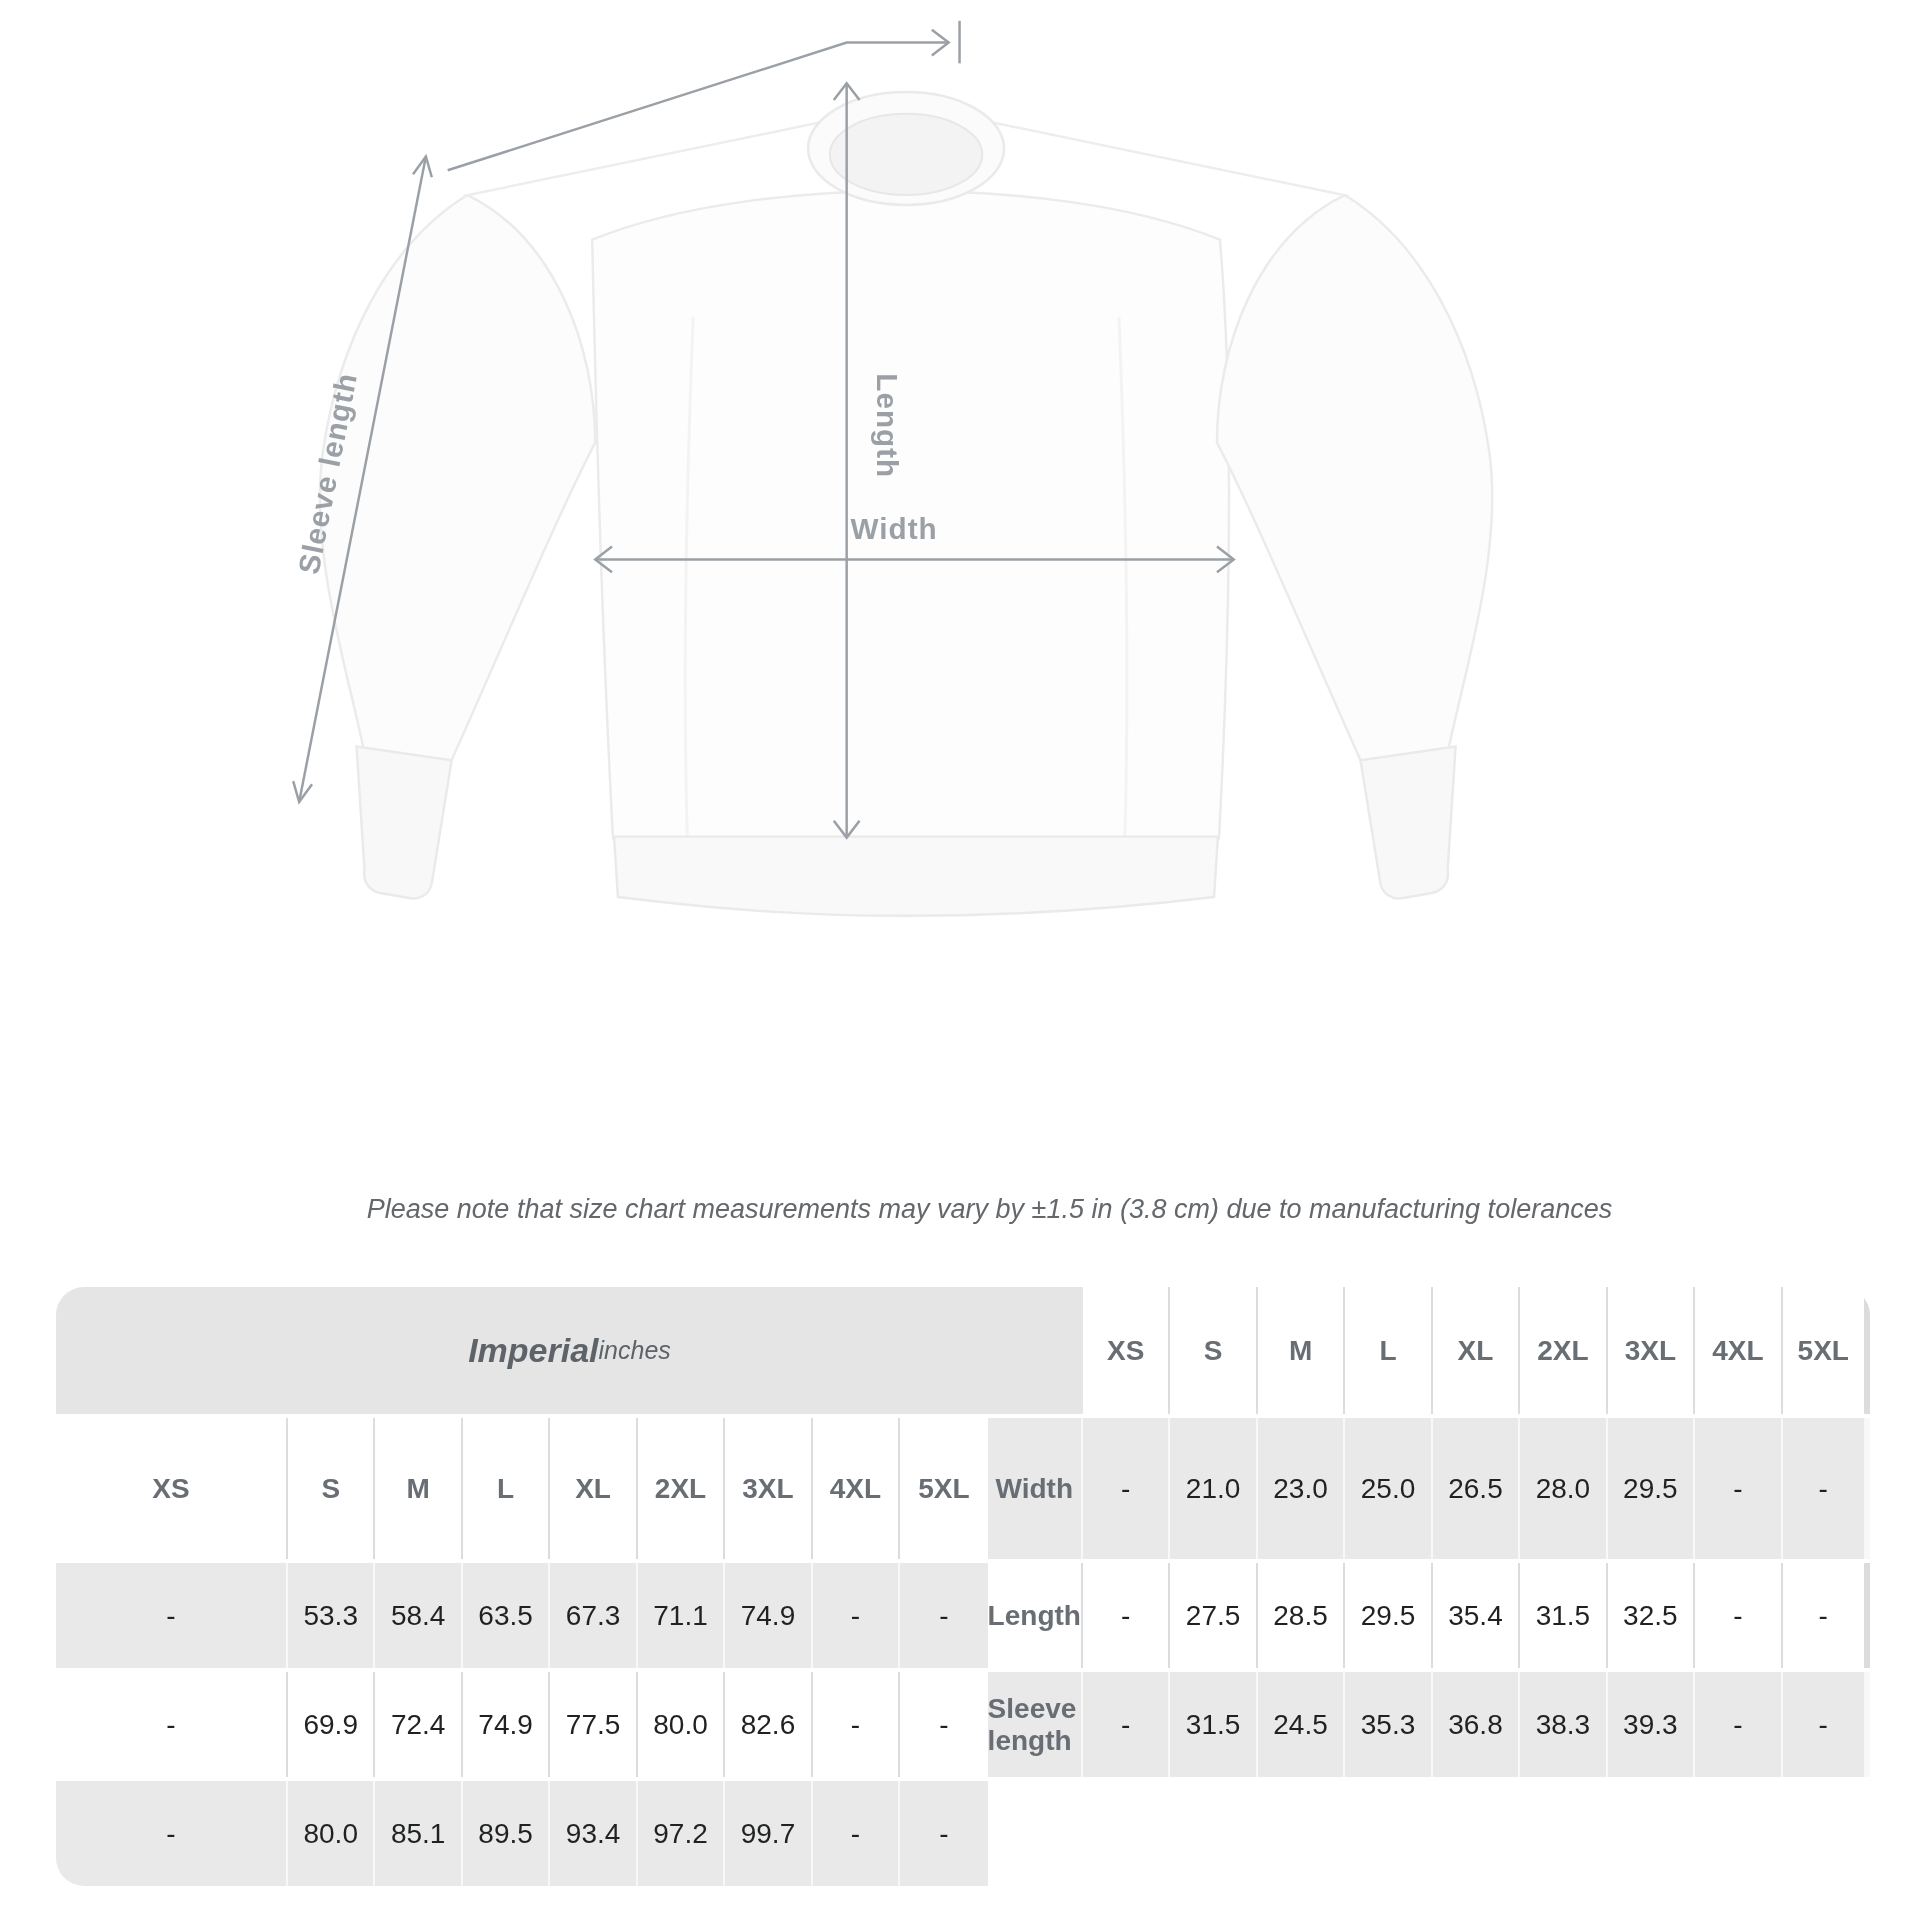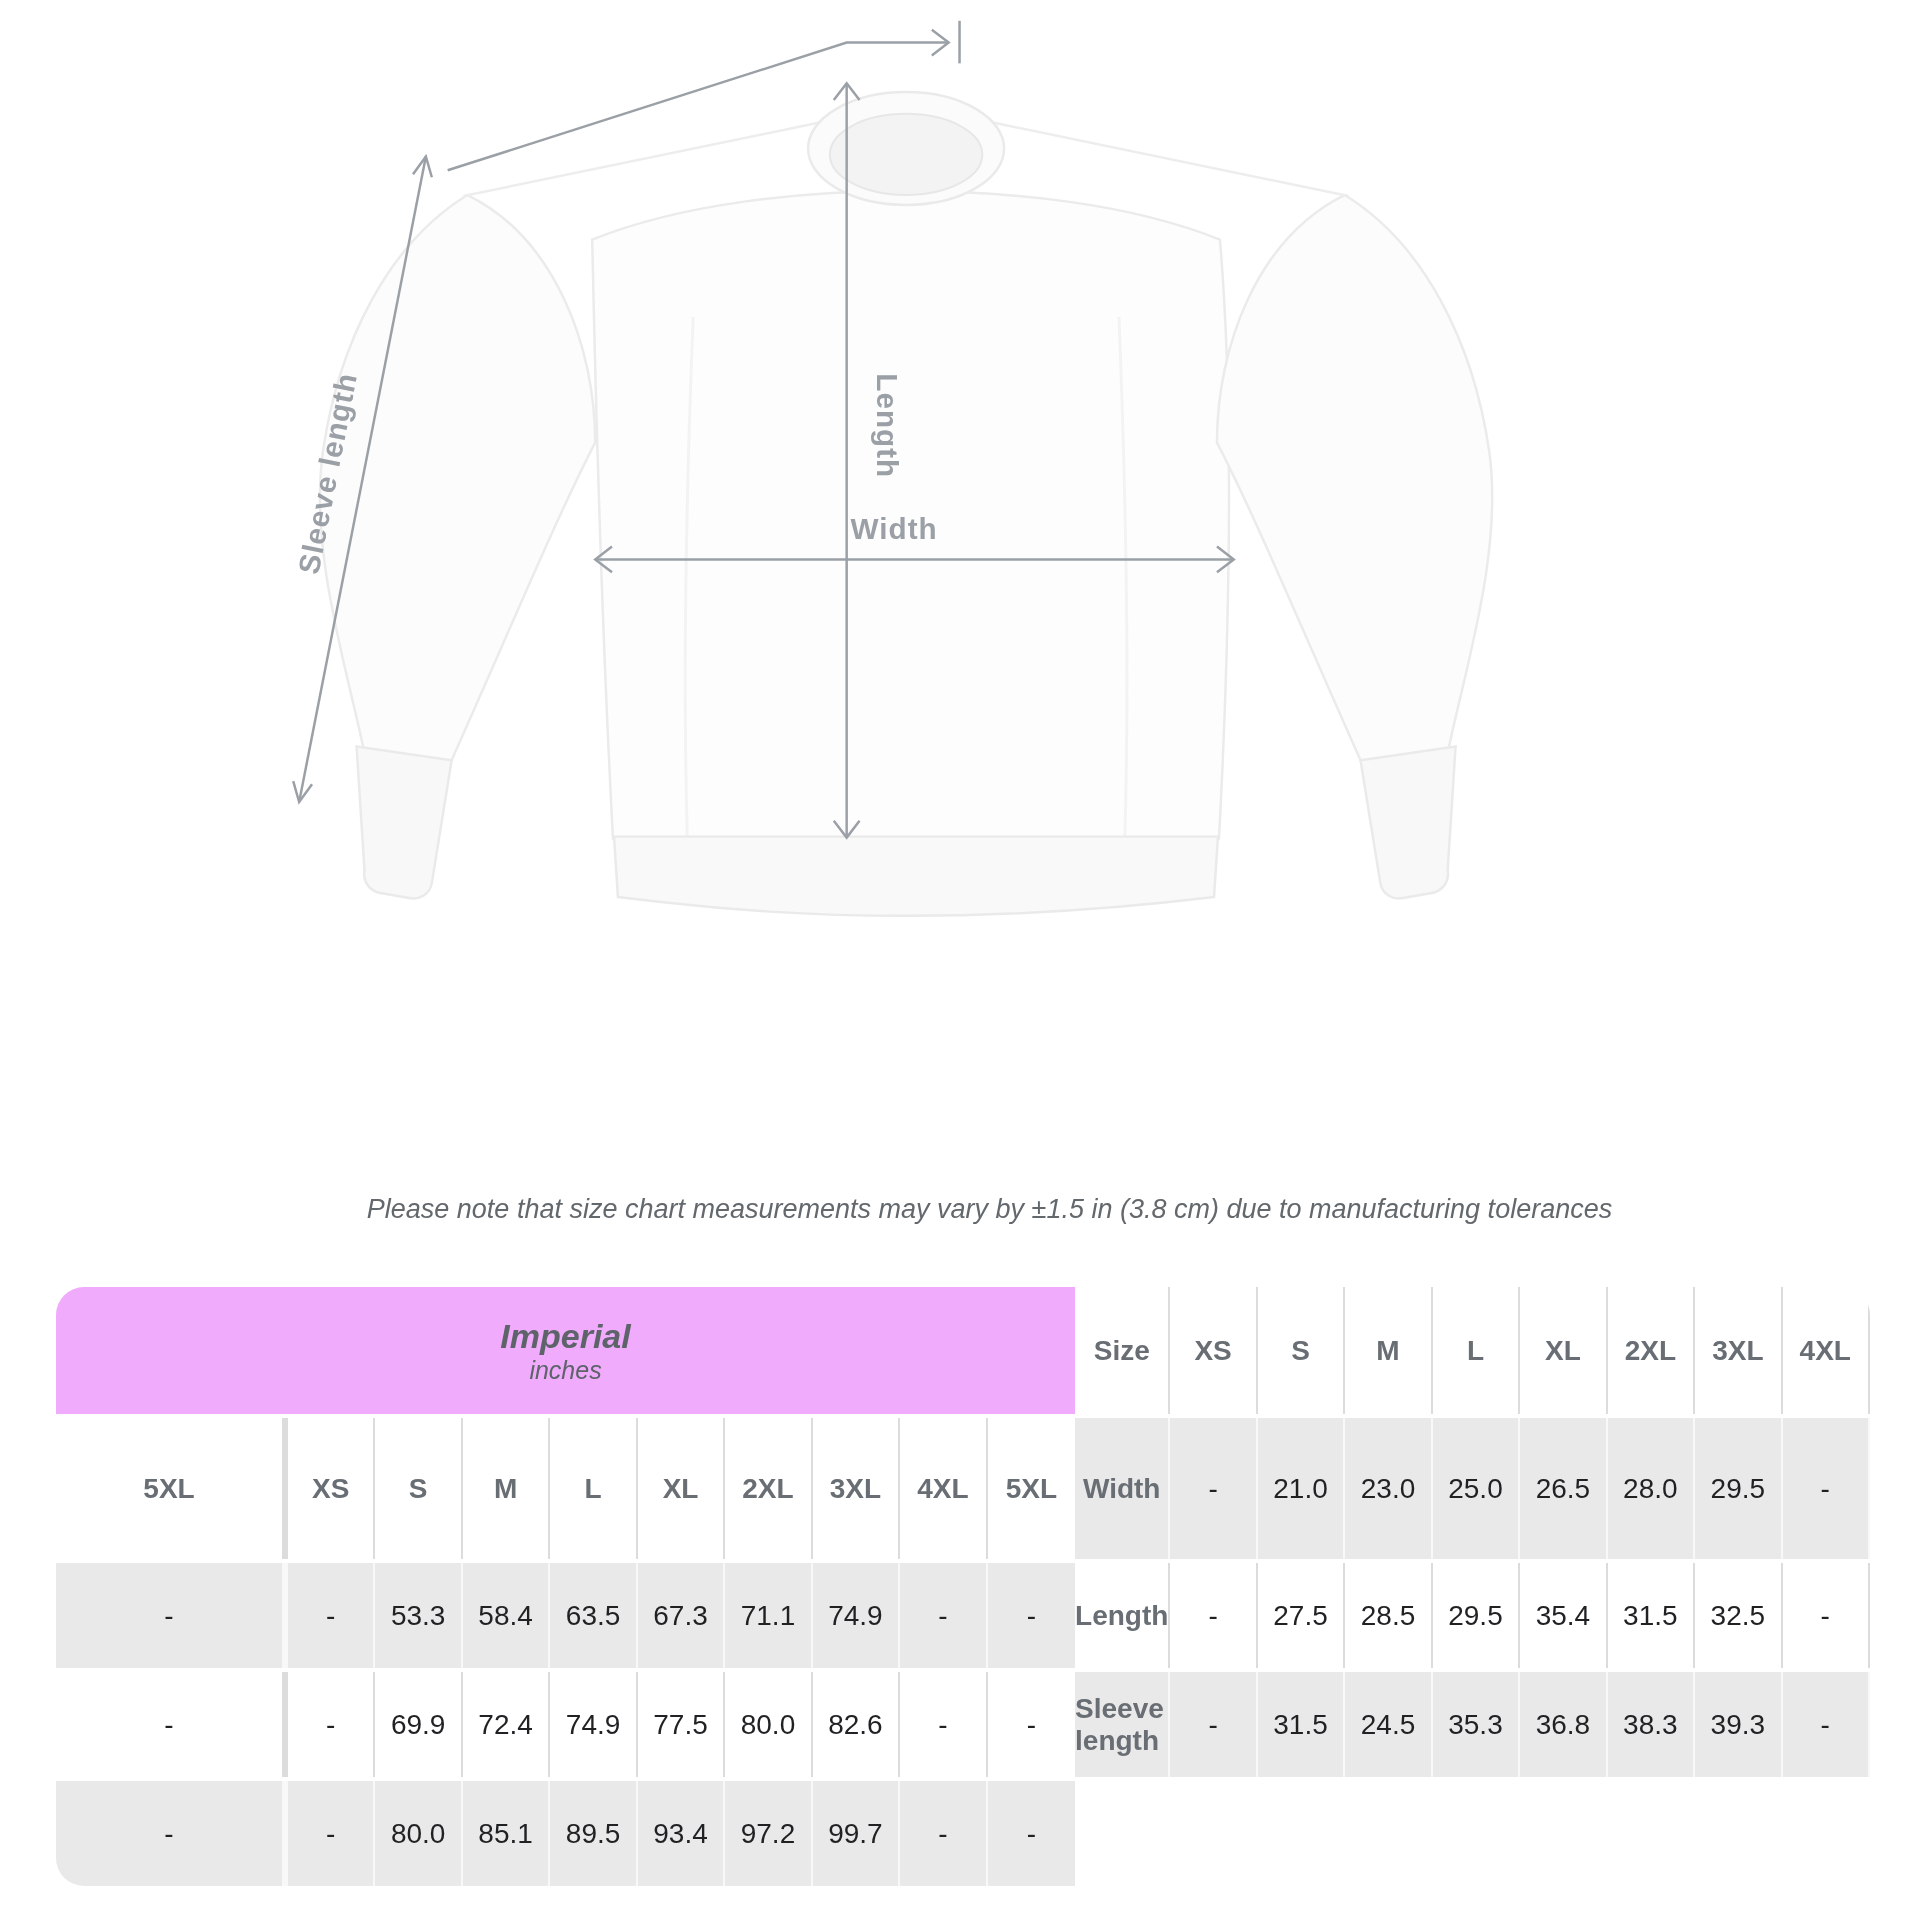--- a/index.html
+++ b/index.html
@@ -18,21 +18,21 @@
   }
   .chart{
     position:absolute;left:56px;top:1287px;width:1814px;
     display:grid;
     grid-template-columns:232px repeat(18, 1fr);
     grid-template-rows:127px 141px 105px 105px 105px;
     row-gap:4px;
     background:#ffffff;border-radius:28px;overflow:hidden;
   }
   .band{
-    background:#f0abfc;display:flex;flex-direction:column;align-items:center;justify-content:center;
+    background:#e5e5e5;display:flex;flex-direction:row;align-items:center;justify-content:center;
   }
   .band-imperial{grid-column:1 / span 10;}
   .band-metric{grid-column:11 / span 9;}
   .band-title{font-size:34px;font-weight:bold;font-style:italic;color:#5d6369;}
   .band-unit{font-size:25px;font-style:italic;color:#5d6369;}
   .c{
     display:flex;align-items:center;justify-content:center;
     font-size:28px;color:#1f2123;
   }
   .w{background:#ffffff;border-right:2px solid #dcdcdc;}
@@ -108,21 +108,20 @@
 
   <div class="subtitle">Please note that size chart measurements may vary by ±1.5 in (3.8 cm) due to manufacturing tolerances</div>
 
   <div class="chart">
 
     <div class="band band-imperial">
       <div class="band-title">Imperial</div>
       <div class="band-unit">inches</div>
     </div>
 
-    <div class="c w hdr">Size</div>
     <div class="c w hdr">XS</div>
     <div class="c w hdr">S</div>
     <div class="c w hdr">M</div>
     <div class="c w hdr">L</div>
     <div class="c w hdr">XL</div>
     <div class="c w hdr">2XL</div>
     <div class="c w hdr">3XL</div>
     <div class="c w hdr">4XL</div>
     <div class="c w hdr bsep">5XL</div>
     <div class="c w hdr">XS</div>

